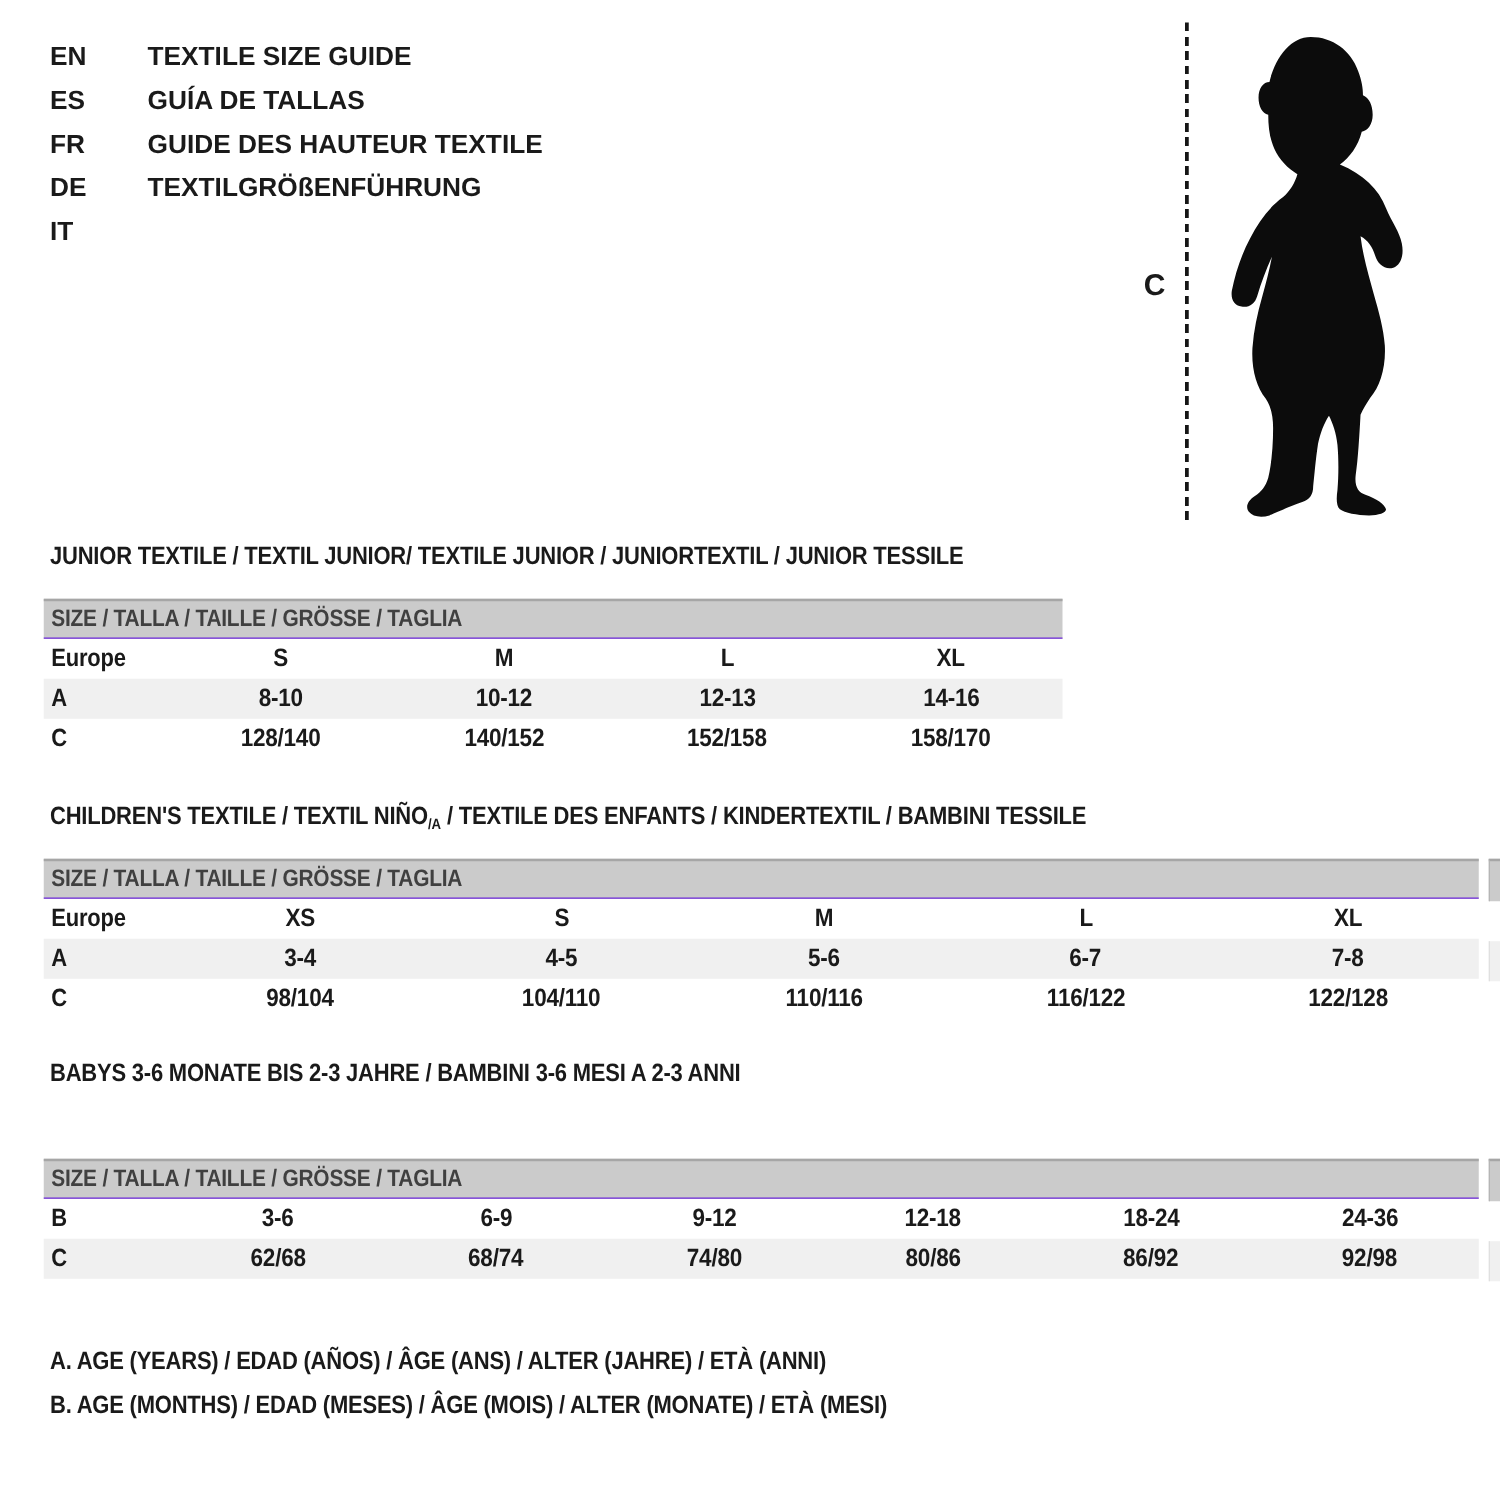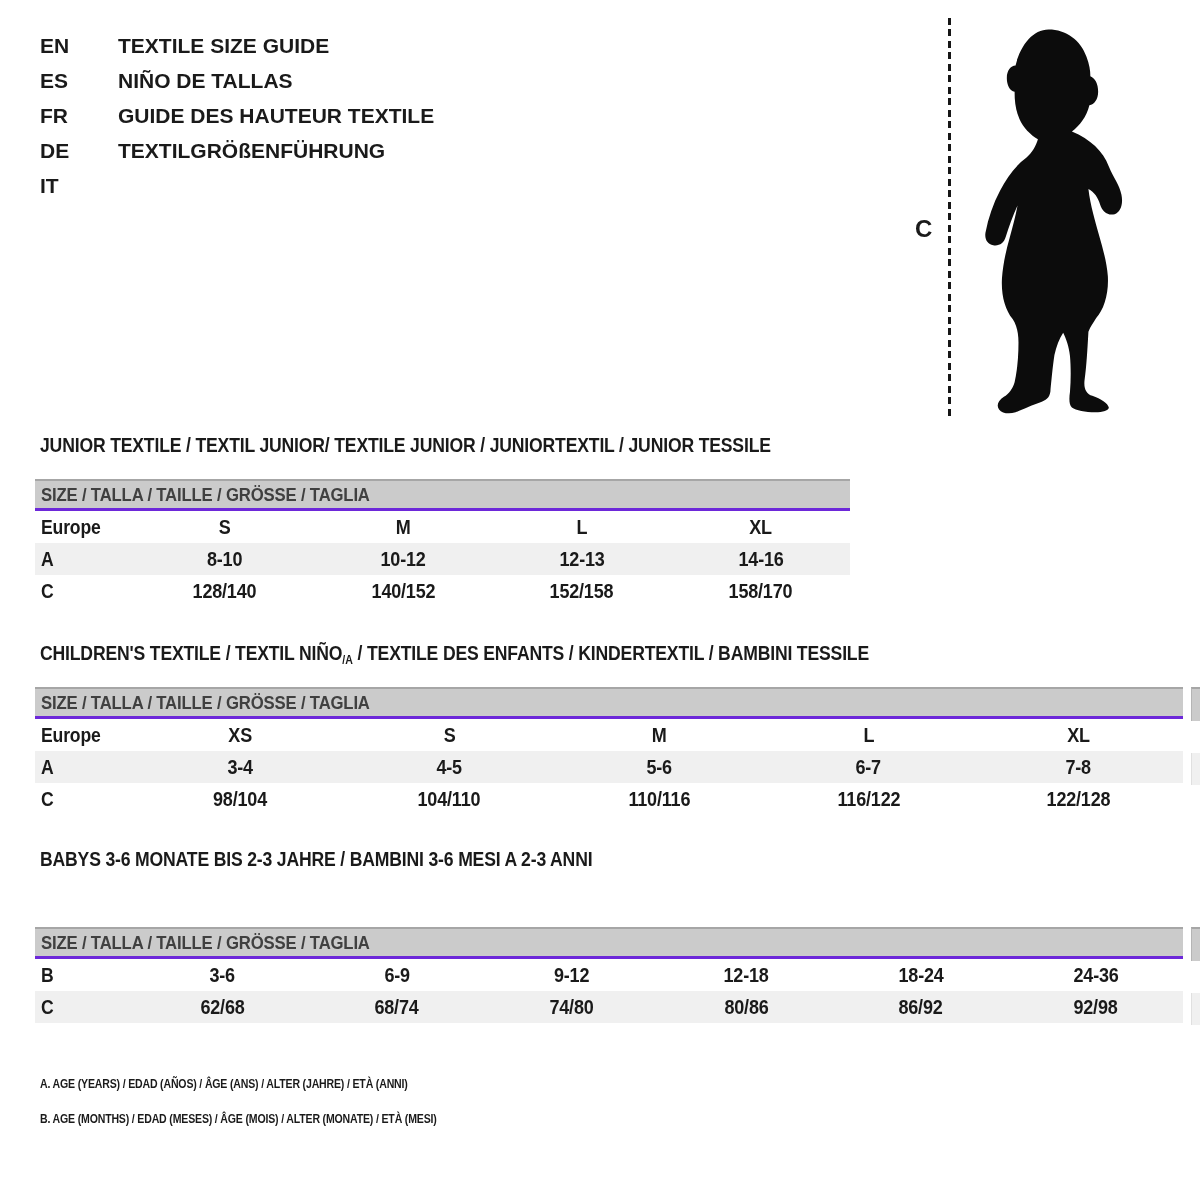--- a/index.html
+++ b/index.html
@@ -26,21 +26,21 @@
   .measure-label{position:absolute;left:915px;top:215px;font-size:24px;}
   .toddler{position:absolute;left:967px;top:20px;width:170px;height:400px;}
 
   
   .sec-title{position:absolute;left:40px;font-size:20px;line-height:23px;white-space:nowrap;}
   .sub{font-size:12px;vertical-align:-4px;letter-spacing:0;}
 
   
   .size-table{position:absolute;left:35px;}
   .t-header{
-    height:32px;border-top:2px solid #a6a6a6;border-bottom:3px solid #6d28d9;
+    height:32px;border-top:2px solid #a6a6a6;border-bottom:1px solid #6d28d9;
     background:#cbcbcb;display:flex;align-items:center;padding-left:6px;
     color:#404040;font-size:19px;box-sizing:border-box;
   }
   .t-row{display:flex;height:32px;align-items:center;font-size:20px;}
   .t-row.alt{background:#f0f0f0;}
   .t-label{width:100px;padding-left:6px;box-sizing:border-box;text-align:left;}
   .t-cell{flex:1;text-align:center;}
 
   .pos-junior-title{top:434px;}
   .pos-junior-table{top:479px;width:815px;}
@@ -54,35 +54,35 @@
   .sliver{position:absolute;left:1191px;width:9px;}
   .sliver.hdr{background:#cbcbcb;border-top:2px solid #a6a6a6;box-sizing:border-box;border-left:1px solid #b5b5b5;}
   .sliver.row{background:#f0f0f0;border-left:1px solid #e0e0e0;box-sizing:border-box;}
   .sl-1{top:687px;height:34px;}
   .sl-2{top:753px;height:32px;}
   .sl-3{top:927px;height:34px;}
   .sl-4{top:993px;height:32px;}
 
   
   .legend{position:absolute;left:40px;top:1066px;}
-  .legend-line{height:35px;display:flex;align-items:center;font-size:12px;white-space:nowrap;}
+  .legend-line{height:35px;display:flex;align-items:flex-end;font-size:20px;white-space:nowrap;}
 </style>
 </head>
 <body>
 
 <div class="canvas">
 
   <div class="lang-block">
     <div class="lang-row">
       <span class="lang-code">EN</span>
       <span class="lang-label">TEXTILE SIZE GUIDE</span>
     </div>
     <div class="lang-row">
       <span class="lang-code">ES</span>
-      <span class="lang-label">NIÑO DE TALLAS</span>
+      <span class="lang-label">GUÍA DE TALLAS</span>
     </div>
     <div class="lang-row">
       <span class="lang-code">FR</span>
       <span class="lang-label">GUIDE DES HAUTEUR TEXTILE</span>
     </div>
     <div class="lang-row">
       <span class="lang-code">DE</span>
       <span class="lang-label">TEXTILGRÖßENFÜHRUNG</span>
     </div>
     <div class="lang-row">

